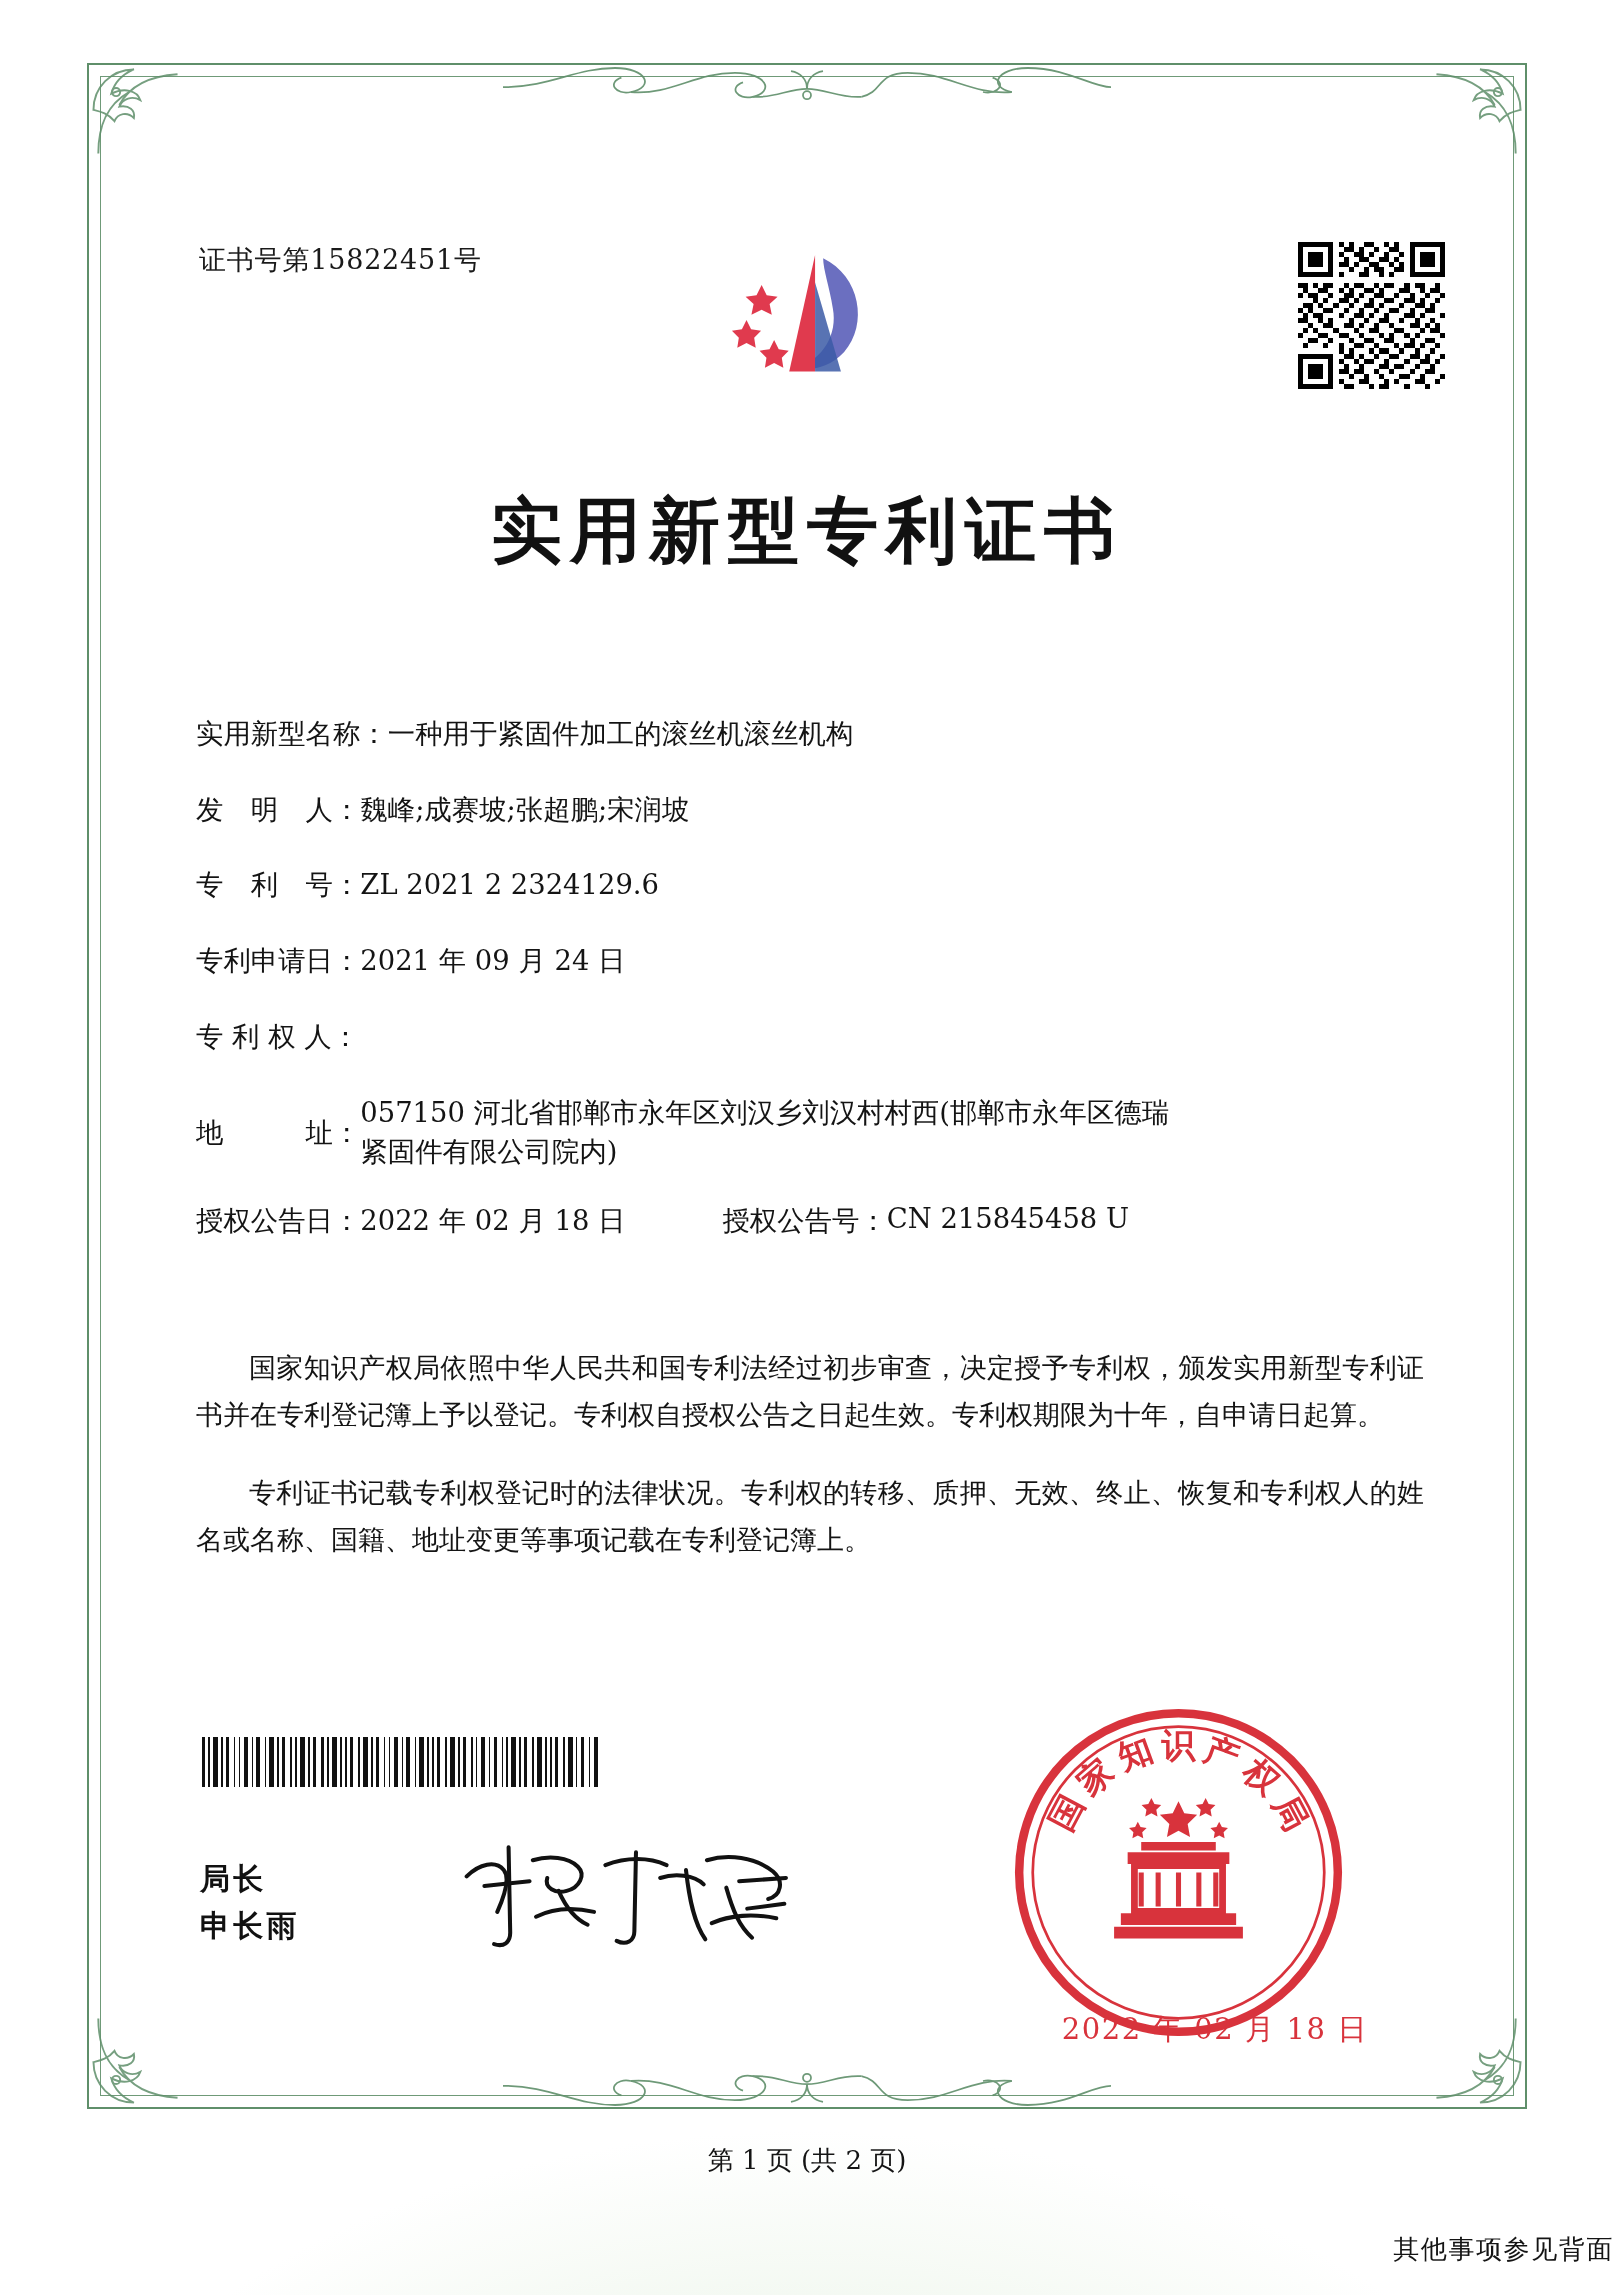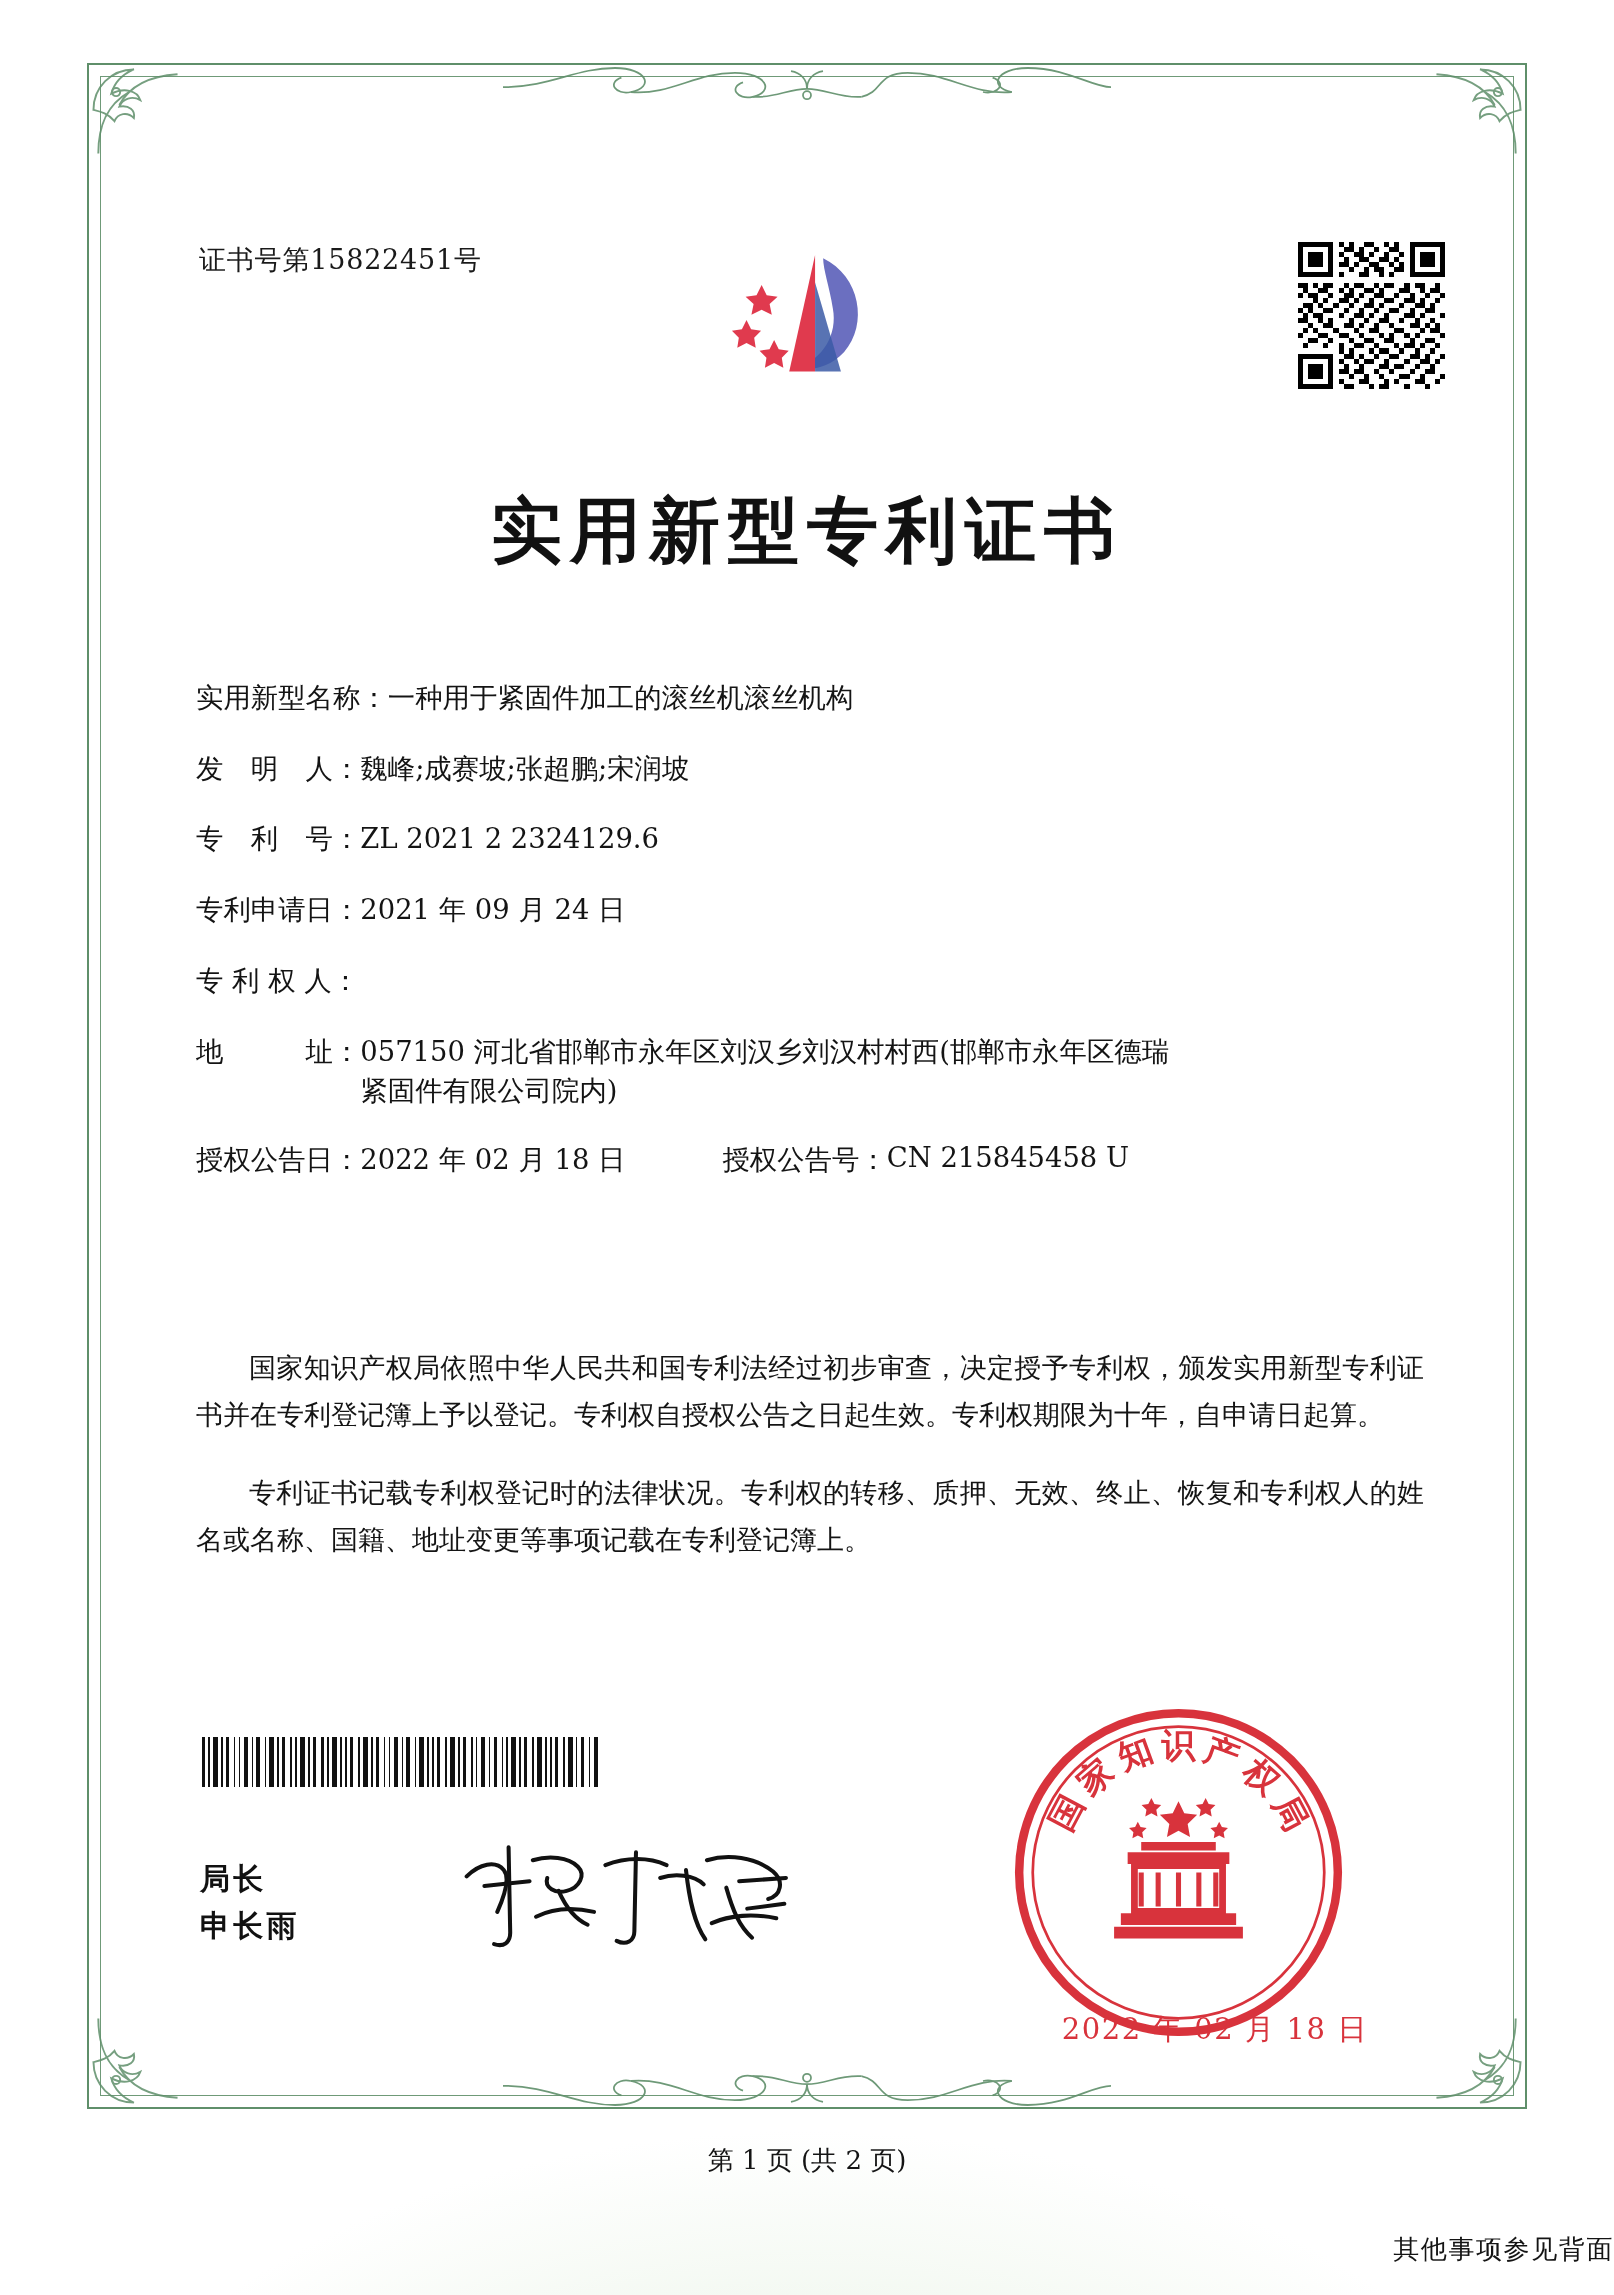--- a/index.html
+++ b/index.html
@@ -72,21 +72,21 @@
     letter-spacing:8px;
     color:#111;
   }
 
   
   .fields{
     position:absolute;left:196px;top:678px;right:194px;
     font-family:"DejaVu Serif","Liberation Serif",serif;
     color:#141414;
   }
-  .row{display:flex;align-items:flex-start;margin-bottom:31px;font-size:27.4px;line-height:1.45;}
+  .row{display:flex;align-items:center;margin-bottom:31px;font-size:27.4px;line-height:1.45;margin-top:36px;}
   .lbl{white-space:pre;}
   .val{flex:1;}
   .row.addr .val{max-width:823px;}
   .row-dual{display:flex;align-items:flex-start;font-size:27.4px;margin-bottom:35px;}
   .row-dual .seg2{margin-left:97px;}
 
   
   .para{
     position:absolute;left:196px;right:190px;
     font-family:"DejaVu Serif","Liberation Serif",serif;

